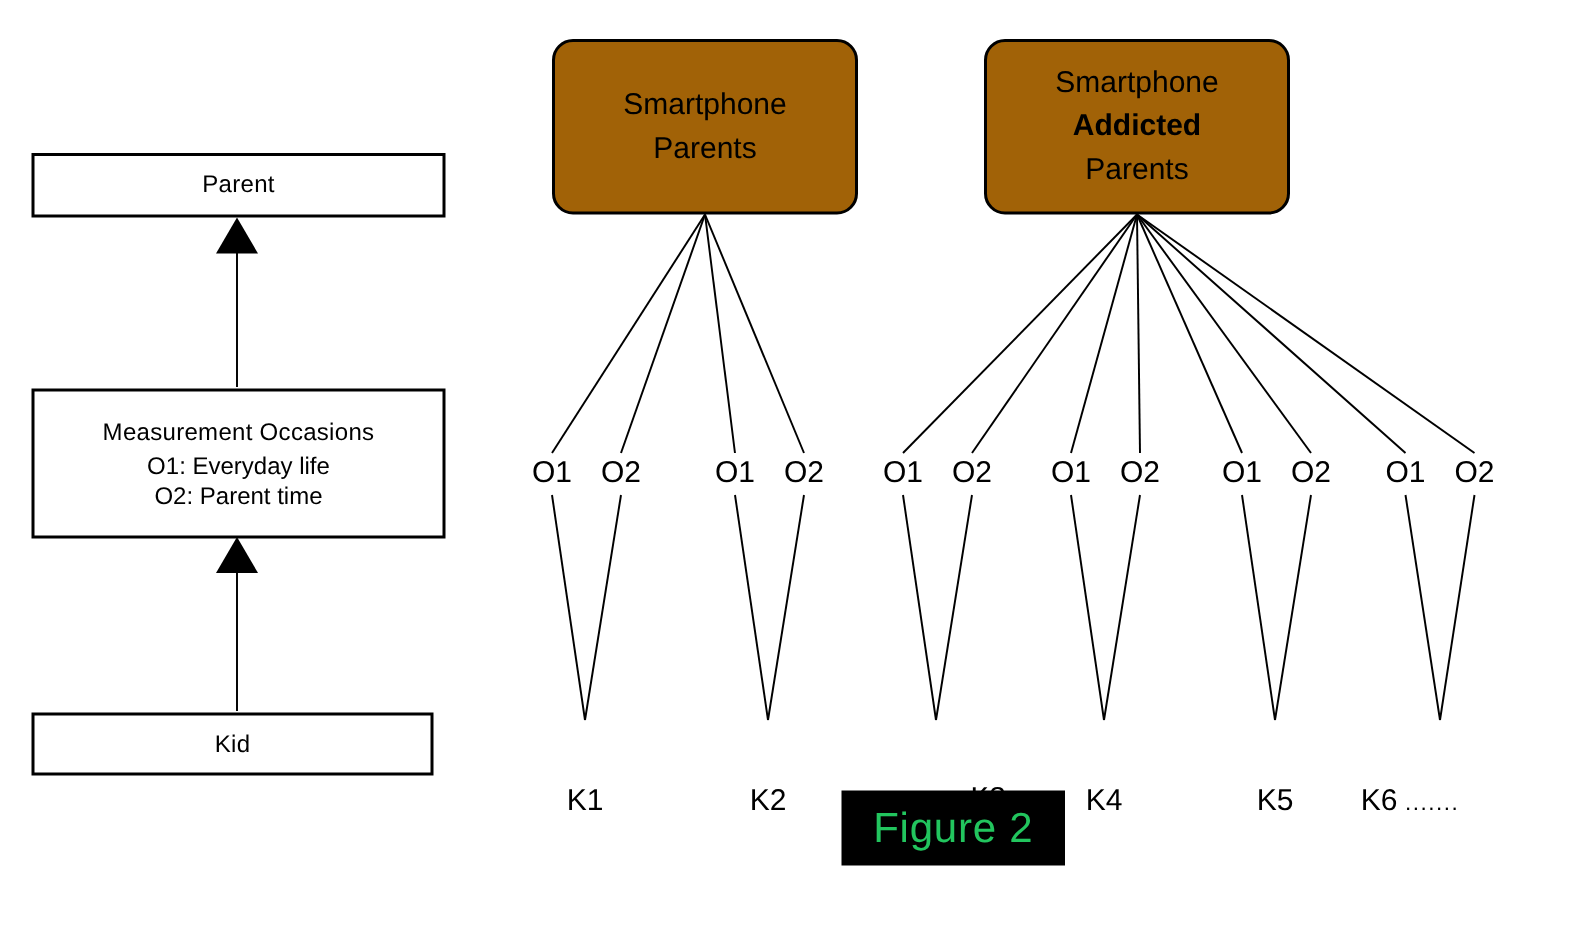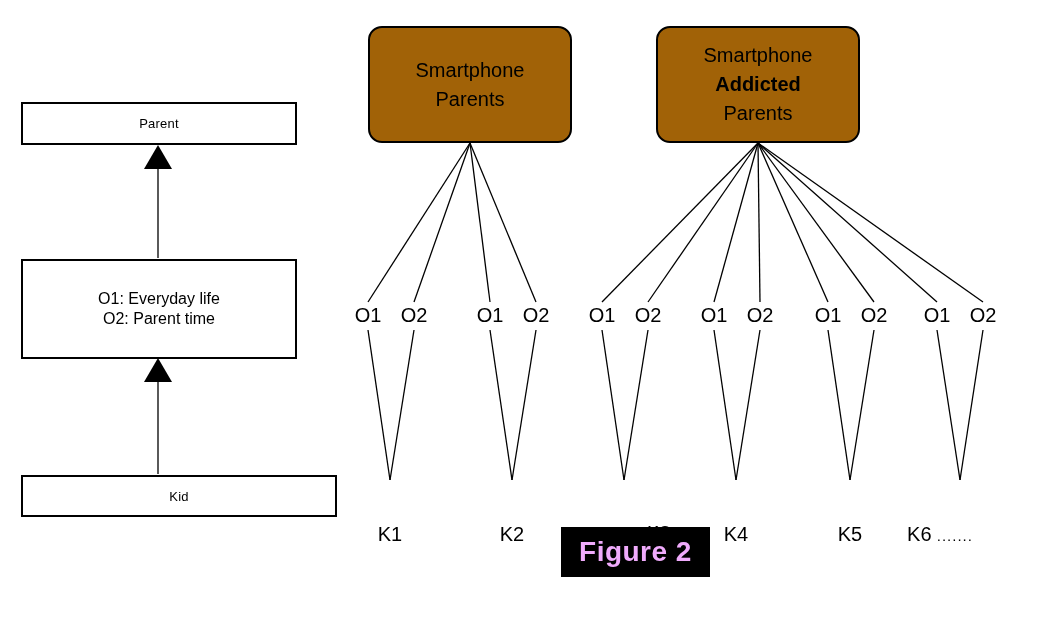--- a/index.html
+++ b/index.html
@@ -28,24 +28,24 @@
     justify-content: center;
     text-align: center;
   }
   #box-parent {
     left: 21px;  top: 102px;  width: 276px; height: 43px;
   }
   #box-measurement {
     left: 21px;  top: 259px;  width: 276px; height: 100px;
   }
   #box-kid {
-    left: 21px;  top: 475px;  width: 316px; height: 42px;
+    left: 21px;  top: 475px;  width: 268px; height: 42px;
   }
   .box-title {
-    font-size: 13px;
+    font-size: 16px;
     line-height: 25px;
     letter-spacing: .2px;
   }
   .box-sub {
     font-size: 16px;
     line-height: 20px;
   }
   #box-measurement .box-title { margin-bottom: 1px; }
 
   
@@ -95,37 +95,38 @@
   svg.edges line { stroke: #000000; stroke-width: 1.3; }
   .thick-arrow  { stroke: #000000; stroke-width: 9; }
   .thick-head   { fill: #000000; }
 
   
   #figure-caption {
     position: absolute;
     left: 561px; top: 527px;
     width: 149px; height: 50px;
     background: #000000;
-    color: #f0abfc;
+    color: #22c55e;
     font-size: 28px;
-    font-weight: bold;
+    font-weight: normal;
     display: flex;
     align-items: center;
     justify-content: center;
     letter-spacing: .5px;
   }
 </style>
 </head>
 <body>
 
 <div class="legend-box" id="box-parent">
   <div class="box-title">Parent</div>
 </div>
 
 <div class="legend-box" id="box-measurement">
+  <div class="box-title">Measurement Occasions</div>
   <div class="box-sub">O1: Everyday life</div>
   <div class="box-sub">O2: Parent time</div>
 </div>
 
 <div class="legend-box" id="box-kid">
   <div class="box-title">Kid</div>
 </div>
 
 <svg class="edges">
 

